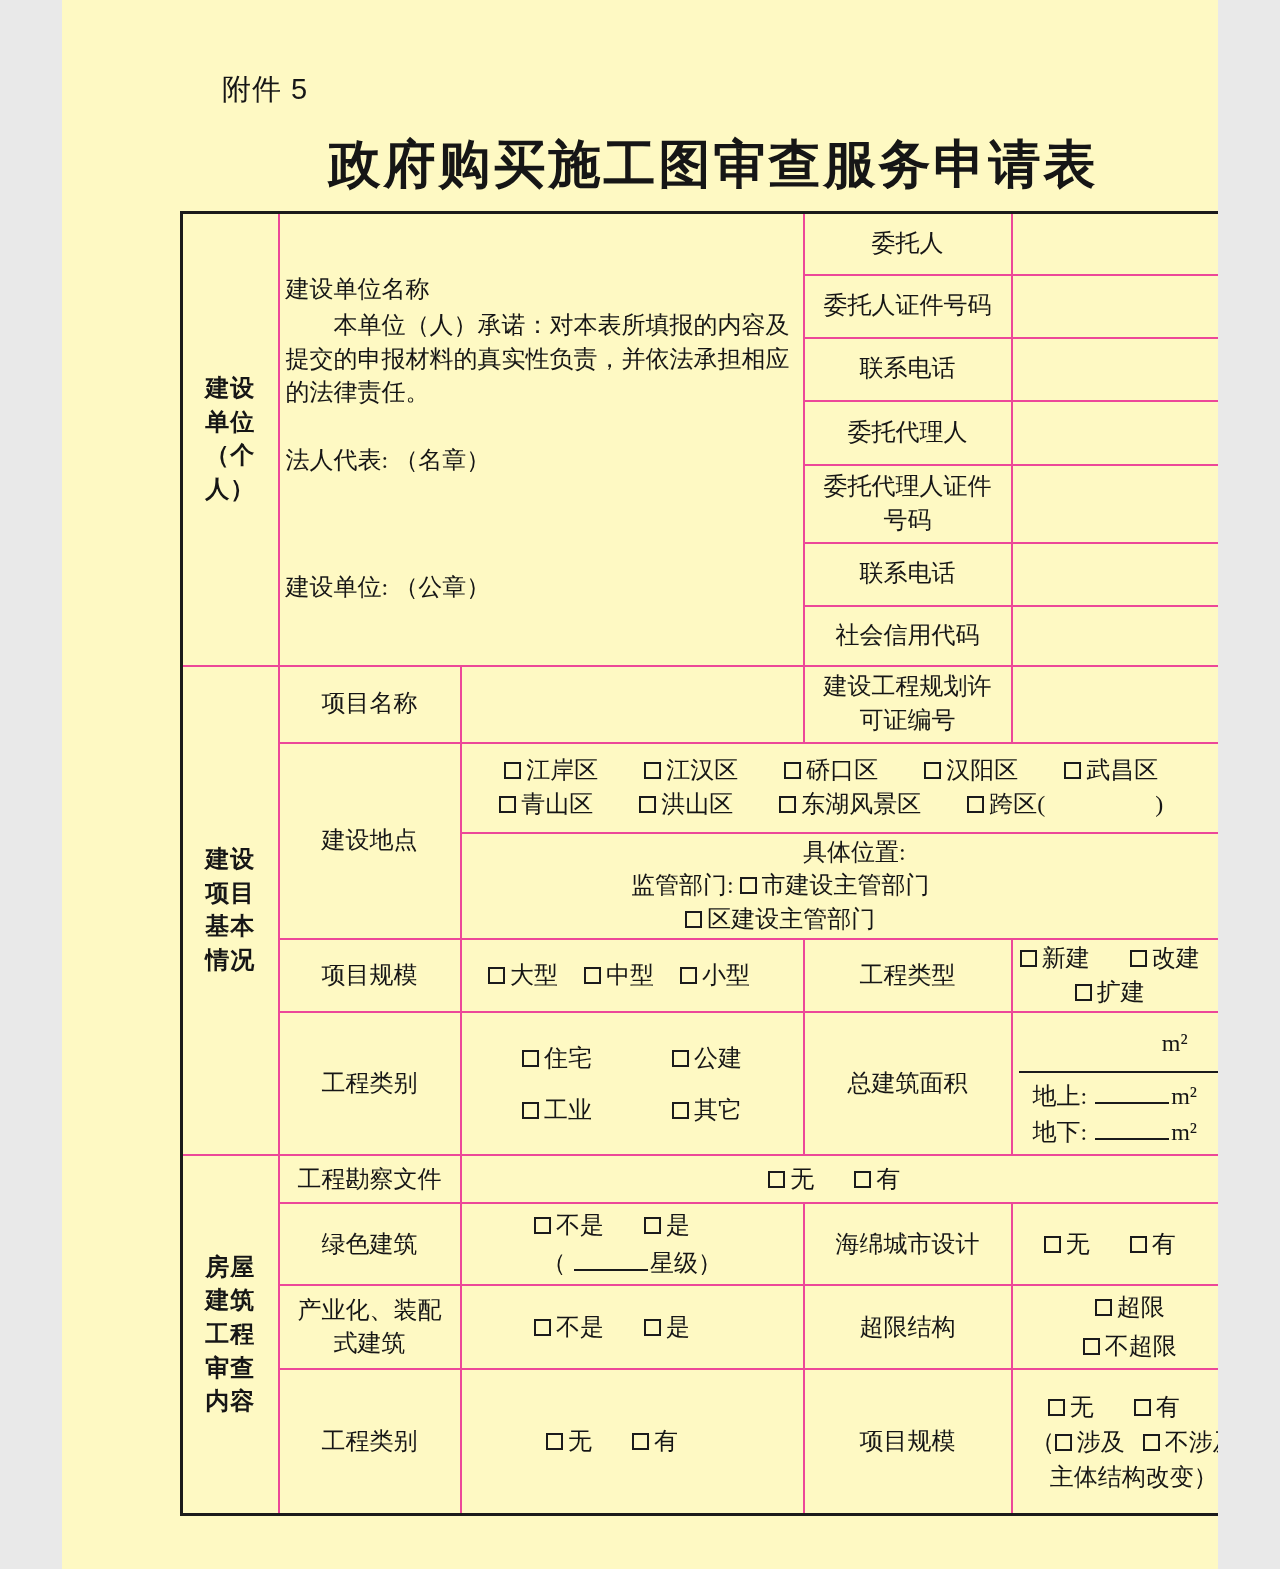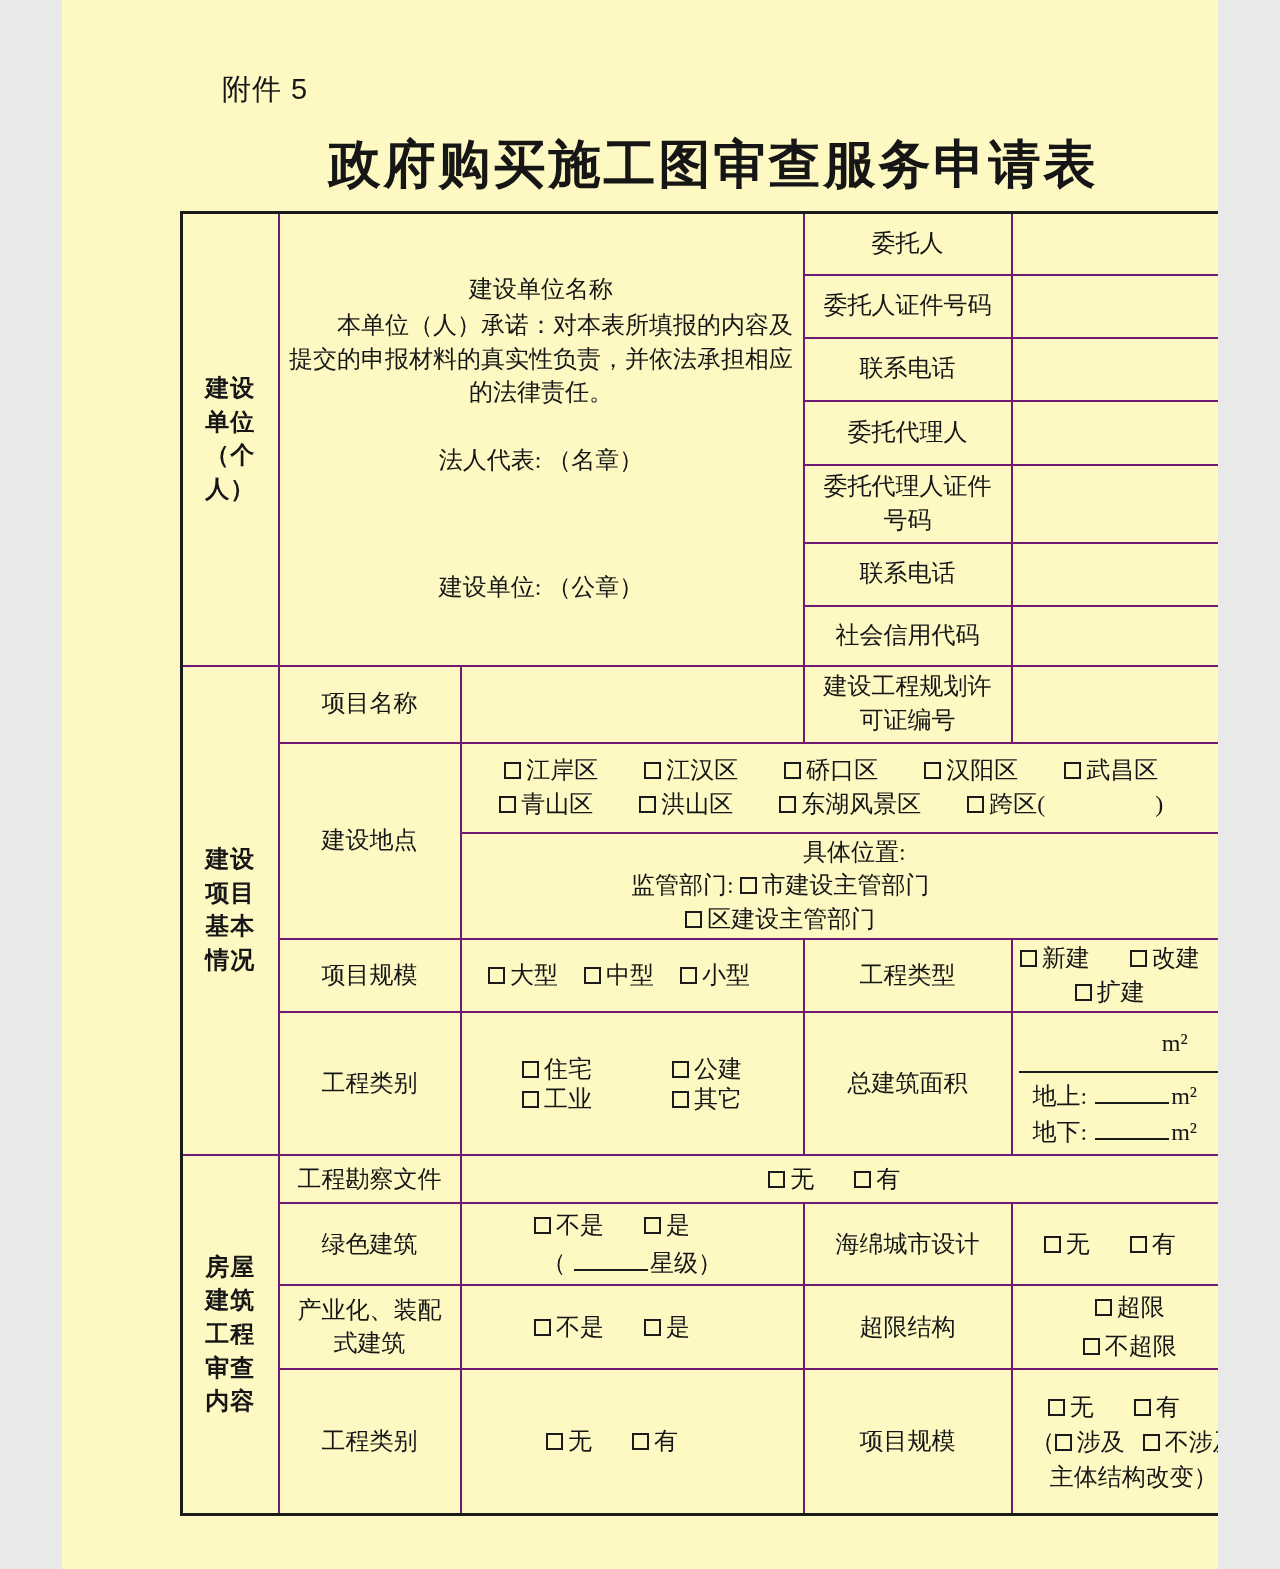--- a/index.html
+++ b/index.html
@@ -15,33 +15,33 @@
   .title{
     position:absolute;left:118px;top:130px;width:1067px;margin:0;
     text-align:center;font-size:52px;font-weight:bold;letter-spacing:3px;
   }
   table.form{
     position:absolute;left:118px;top:211px;width:1067px;
     border-collapse:collapse;table-layout:fixed;
     border:3px solid #1b1b1b;
   }
   table.form td{
-    border:2px solid #701a75;
+    border:2px solid #ec4899;
     font-size:24px;line-height:1.4;color:#161616;
     padding:2px 6px;vertical-align:middle;overflow:hidden;
   }
   td.side{
     font-size:27px;text-align:center;white-space:pre-line;line-height:1.62;
     letter-spacing:1px;padding:0;font-weight:bold;
   }
   td.lab{text-align:center;}
   td.preline{white-space:pre-line;}
   td.val{background:transparent;}
   td.content{
-    vertical-align:top;text-align:center;padding:28px 12px 0 16px;line-height:40px;
+    vertical-align:top;text-align:left;padding:28px 12px 0 16px;line-height:40px;
   }
   .promise{margin:2px 0 0 0;text-indent:2em;}
   .c-rep{margin-top:34px;}
   .c-seal{margin-top:94px;}
   td.optcell{text-align:center;padding:4px 8px 4px 20px;line-height:40px;}
   .cb{
     display:inline-block;width:17px;height:17px;box-sizing:border-box;
     border:2px solid #1b1b1b;margin-right:5px;vertical-align:-1px;
   }
   .opt{display:inline-block;white-space:nowrap;margin-right:40px;}
@@ -159,21 +159,21 @@
         </td>
       </tr>
       <tr style="height:70px">
         <td class="lab">项目规模</td>
         <td class="optcell scalegrp"><span class="opt"><span class="cb"></span><span>大型</span></span><span class="opt"><span class="cb"></span><span>中型</span></span><span class="opt"><span class="cb"></span><span>小型</span></span></td>
         <td class="lab">工程类型</td>
         <td class="optcell" style="margin-right:30px"><span class="opt"><span class="cb"></span><span>新建</span></span><span class="opt"><span class="cb"></span><span>改建</span></span><span class="opt"><span class="cb"></span><span>扩建</span></span></td>
       </tr>
       <tr style="height:137px">
         <td class="lab">工程类别</td>
-        <td class="optcell twocol" style="line-height:30px"><span class="opt"><span class="cb"></span><span>住宅</span></span><span class="opt"><span class="cb"></span><span>公建</span></span><span class="opt"><span class="cb"></span><span>工业</span></span><span class="opt"><span class="cb"></span><span>其它</span></span></td>
+        <td class="optcell twocol" style="line-height:52px"><span class="opt"><span class="cb"></span><span>住宅</span></span><span class="opt"><span class="cb"></span><span>公建</span></span><span class="opt"><span class="cb"></span><span>工业</span></span><span class="opt"><span class="cb"></span><span>其它</span></span></td>
         <td class="lab">总建筑面积</td>
         <td class="area-cell">
           <div class="area-top">m²</div>
           <div class="area-bottom">
             <div><span>地上:</span><span class="blank"></span><span>m²</span></div>
             <div><span>地下:</span><span class="blank"></span><span>m²</span></div>
           </div>
         </td>
       </tr>
 

